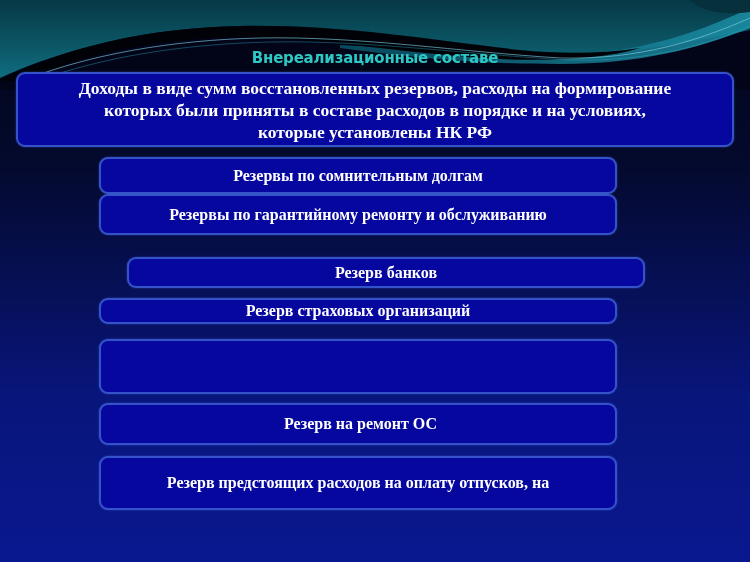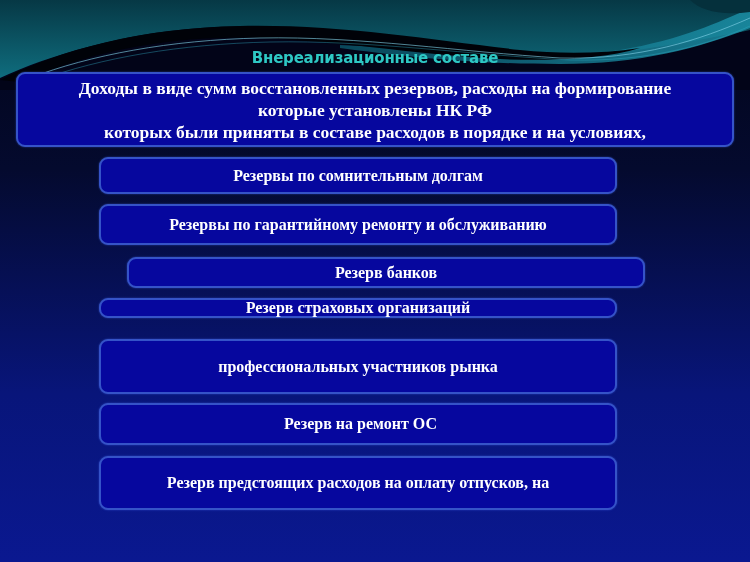--- a/index.html
+++ b/index.html
@@ -91,44 +91,43 @@
   <path d="M0,0 L750,0" stroke="none"></path>
   <path d="M700,0 C720,2 740,0 750,0" fill="none"></path>
   <path d="M690,0 C700,10 720,16 750,12 L750,0 Z" fill="#05303c"></path>
 </svg>
 
 <div class="slide-title">Внереализационные составе</div>
 
 <div class="box header-box">
   <div>
     <span>Доходы в виде сумм восстановленных резервов, расходы на формирование</span>
+    <span>которых были приняты в составе расходов в порядке и на условиях,</span>
     <span>которые установлены НК РФ</span>
-    <span>которых были приняты в составе расходов в порядке и на условиях,</span>
   </div>
 </div>
 
 <div class="box item-box" style="top:157px;height:37px;">
   <span>Резервы по сомнительным долгам</span>
 </div>
 
-<div class="box item-box" style="top:204px;height:41px;">
+<div class="box item-box" style="top:194px;height:41px;">
   <span>Резервы по гарантийному ремонту и обслуживанию</span>
 </div>
 
 <div class="box item-box" style="top:257px;height:31px;margin-left:28px;">
   <span>Резерв банков</span>
 </div>
 
-<div class="box item-box" style="top:298px;height:20px;">
+<div class="box item-box" style="top:298px;height:26px;">
   <span>Резерв страховых организаций</span>
 </div>
 
 <div class="box item-box" style="top:339px;height:55px;">
   <div>
-    <span>профессиональных участников рынка</span>
   </div>
 </div>
 
 <div class="box item-box" style="top:403px;height:42px;padding-left:11px;">
   <span>Резерв на ремонт ОС</span>
 </div>
 
 <div class="box item-box" style="top:456px;height:54px;">
   <div>
     <span>Резерв предстоящих расходов на оплату отпусков, на</span>

